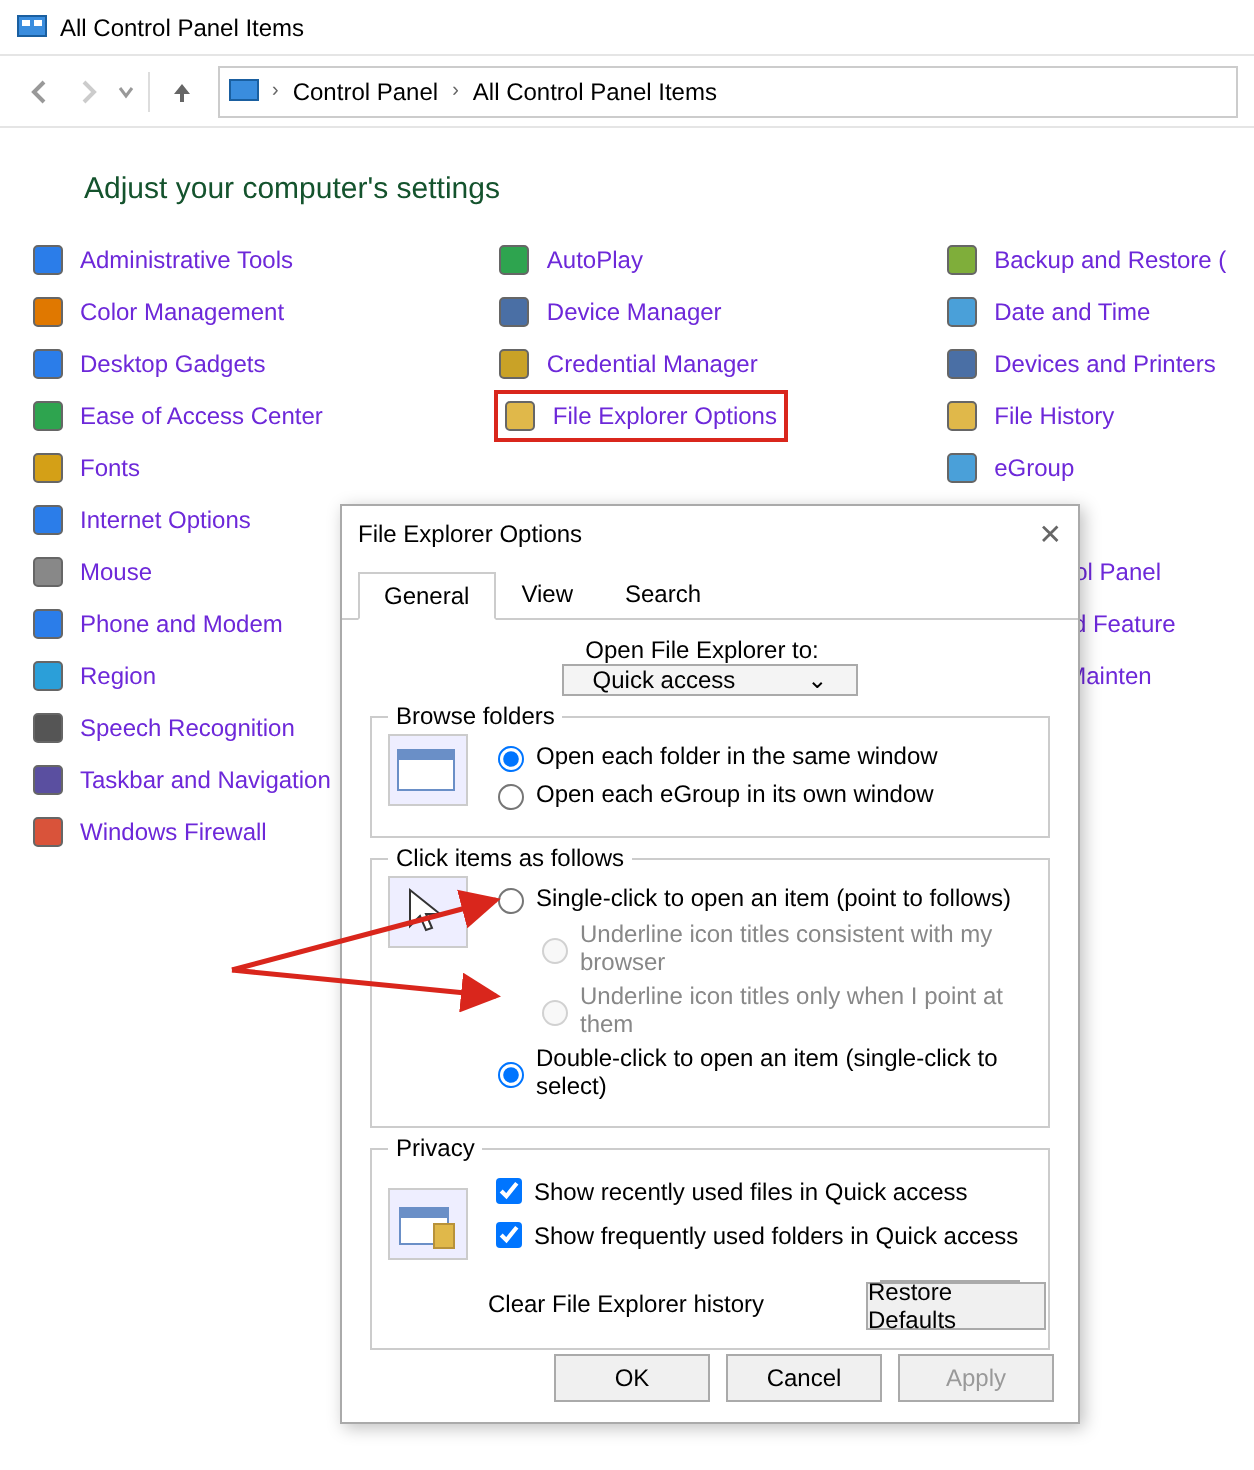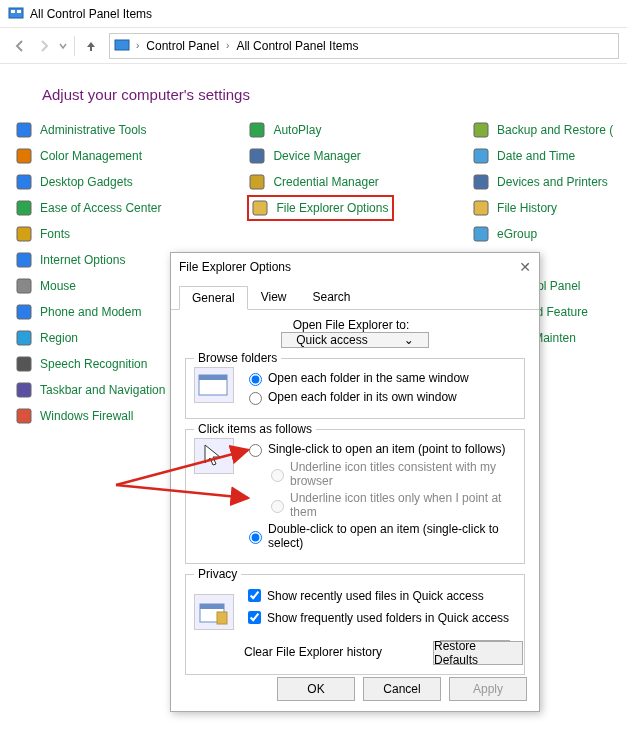--- a/index.html
+++ b/index.html
@@ -41,41 +41,41 @@
     height:26px;
     margin-left:6px;
     display:flex;
     align-items:center;
     padding:0 4px;
   }
   .crumb-box .chev { color:#666; padding:0 4px; font-size:10px;}
   .crumb-box a { color:#000; text-decoration:none; padding:2px 3px;}
   .crumb-box .smicon{width:16px;height:16px;margin-right:2px;}
   .heading {
-    color:#701a75;
+    color:#14532d;
     font-size:15px;
     padding:22px 0 14px 42px;
   }
   .grid {
     display:flex;
     padding: 0 10px 0 14px;
   }
   .col { width: 240px; }
   .col2 { width:230px;}
   .col3 { width:150px;}
   .cp-item {
     display:flex;
     align-items:center;
     height:26px;
   }
   .cp-item .ico {
     width:20px;height:20px;margin-right:6px;flex-shrink:0;
     display:flex;align-items:center;justify-content:center;
   }
-  .cp-item a { color:#15803d; text-decoration:none; }
+  .cp-item a { color:#6d28d9; text-decoration:none; }
   .highlight {
     border:2px solid #d9261c;
     padding:1px 4px 1px 1px;
     display:inline-flex;
     align-items:center;
   }
   
   .dialog {
     position:absolute;
     left:170px; top:252px;
@@ -451,21 +451,21 @@
               <rect x="2" y="4" width="28" height="5" fill="#6a8fc7"></rect>
             </svg>
         </div>
         <div style="flex:1;">
           <div class="opt">
               <input type="radio" name="bf" checked="" style="">
               <span>Open each folder in the same window</span>
             </div>
           <div class="opt">
               <input type="radio" name="bf" style="">
-              <span>Open each folder in its own window</span>
+              <span>Open each eGroup in its own window</span>
             </div>
         </div>
       </div>
     </div>
 
     <div class="group">
       <span class="legend">Click items as follows</span>
       <div style="display:flex;align-items:flex-start;">
         <div class="gicon">
           <svg width="30" height="30" viewBox="0 0 30 30">

